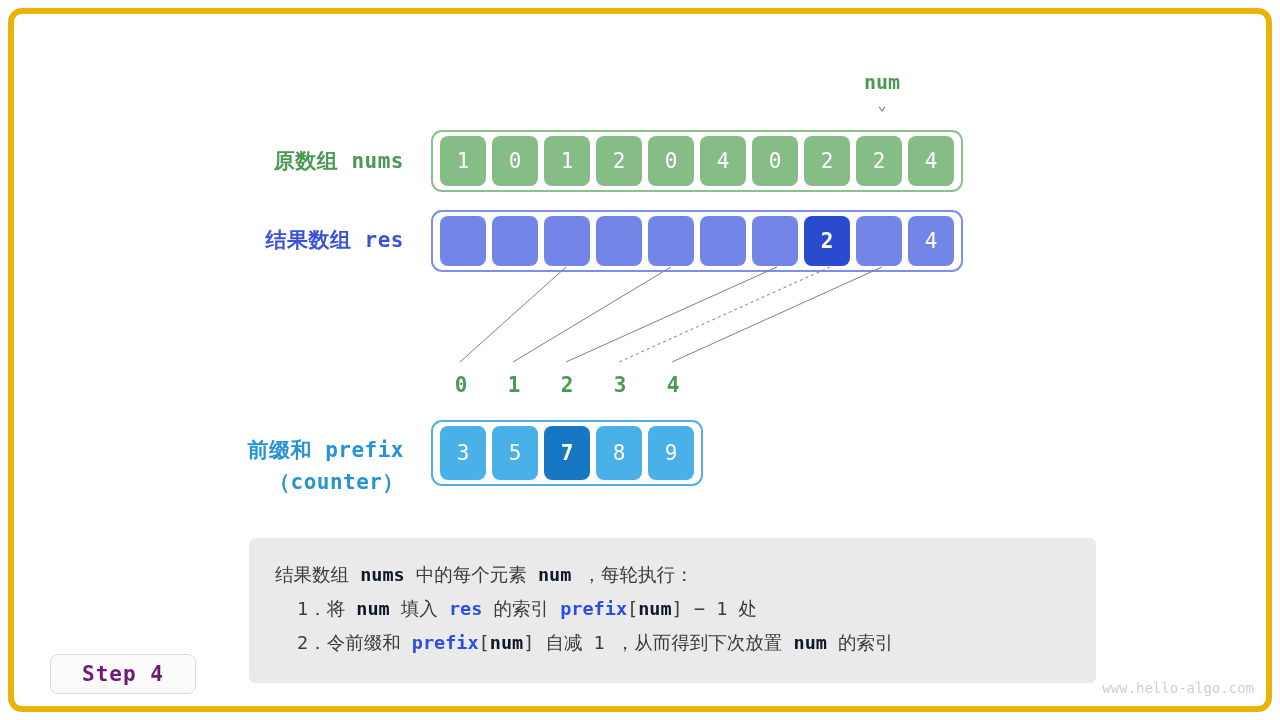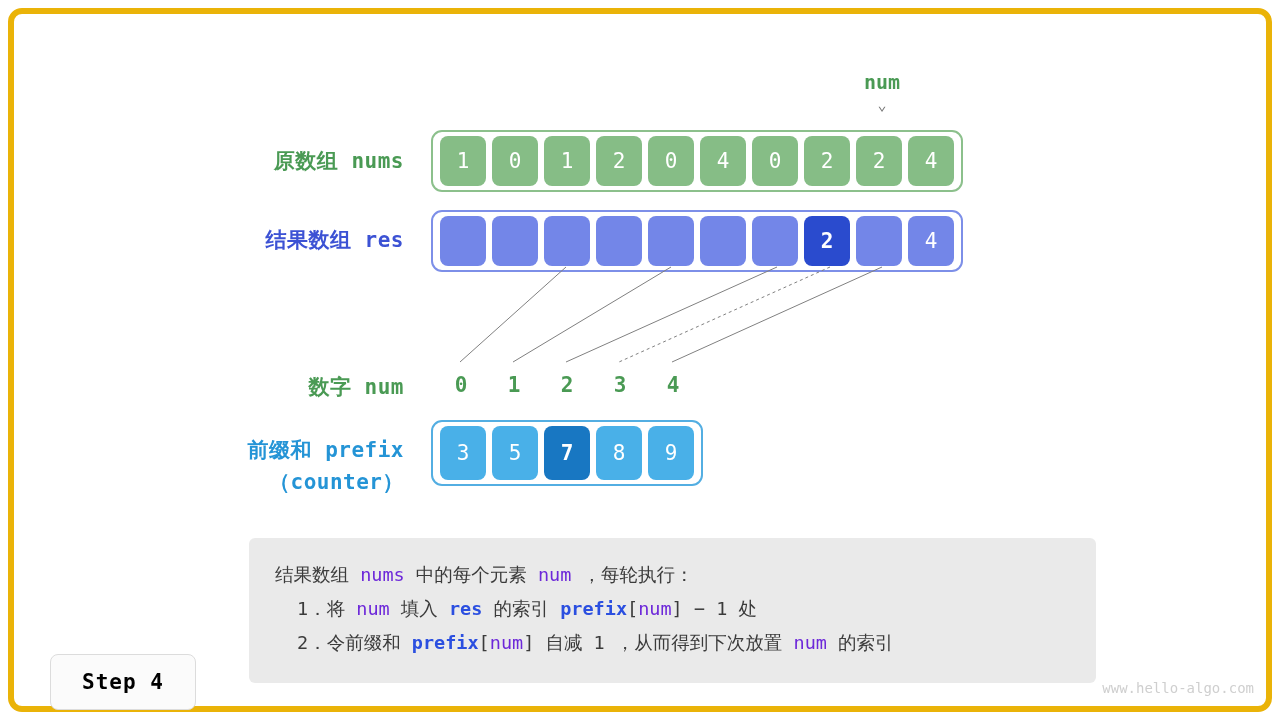--- a/index.html
+++ b/index.html
@@ -100,38 +100,38 @@
     padding: 20px 26px 22px 26px;
     background: #eaeaea;
     border-radius: 6px;
     font-family: "DejaVu Sans Mono", monospace;
     font-size: 18.5px;
     color: #3b3b3b;
     line-height: 1.85;
   }
   #caption .ln { white-space: nowrap; }
   #caption .ind { padding-left: 22px; }
-  .kw-green { color: #6d28d9; font-weight: normal; }
+  .kw-green { color: #0f172a; font-weight: bold; }
   .kw-blue  { color: #2b4fe0; font-weight: bold; }
 
   
   #step {
     position: absolute;
     left: 36px; top: 640px;
-    width: 146px; height: 56px;
+    width: 146px; height: 40px;
     border: 1px solid #dcdcdc;
     border-radius: 8px;
     background: #fbfbfb;
     display: flex;
     align-items: center;
     justify-content: center;
     font-family: "DejaVu Sans Mono", monospace;
     font-weight: bold;
     font-size: 21px;
-    color: #000000;
+    color: #701a75;
     letter-spacing: 1px;
   }
   
   #watermark {
     position: absolute;
     right: 12px; bottom: 10px;
     font-family: "DejaVu Sans Mono", monospace;
     font-size: 14px;
     color: #cfcfcf;
   }
@@ -174,21 +174,20 @@
     </div>
 
   <svg id="links">
       <line x1="552" y1="253" x2="446" y2="348" stroke="#808080" stroke-width="1"></line>
       <line x1="657" y1="253" x2="499" y2="348" stroke="#808080" stroke-width="1"></line>
       <line x1="763" y1="253" x2="552" y2="348" stroke="#808080" stroke-width="1"></line>
       <line x1="816" y1="253" x2="605" y2="348" stroke="#808080" stroke-width="1" stroke-dasharray="3 3"></line>
       <line x1="868" y1="253" x2="658" y2="348" stroke="#808080" stroke-width="1"></line>
     </svg>
 
-  <div class="label green" style="left:140px; top:359px; width:250px;">数字 num</div>
   <div id="digits-row">
       <div class="digit" style="left: 421px; top: 359px;">0</div>
       <div class="digit" style="left: 474px; top: 359px;">1</div>
       <div class="digit" style="left: 527px; top: 359px;">2</div>
       <div class="digit" style="left: 580px; top: 359px;">3</div>
       <div class="digit" style="left: 633px; top: 359px;">4</div>
     </div>
 
   <div class="label cyan" style="left:100px; top:454px; width:290px;">（counter）</div>
   <div class="label cyan" style="left:100px; top:422px; width:290px;">前缀和 prefix</div>

